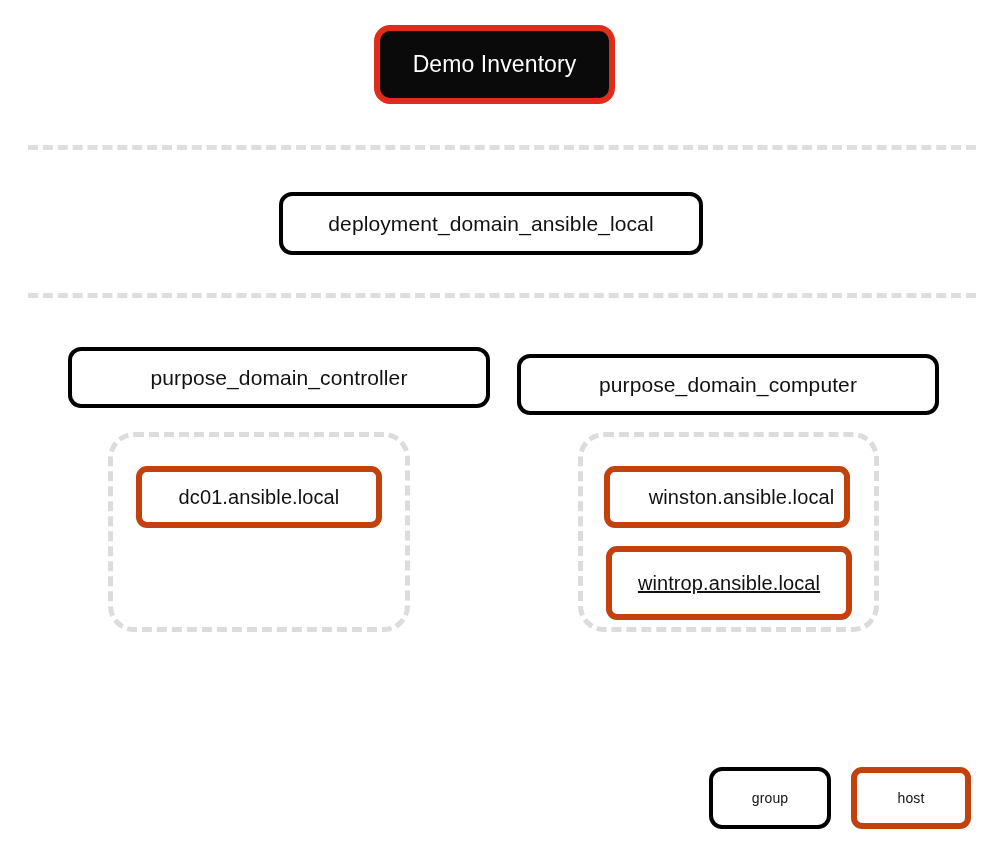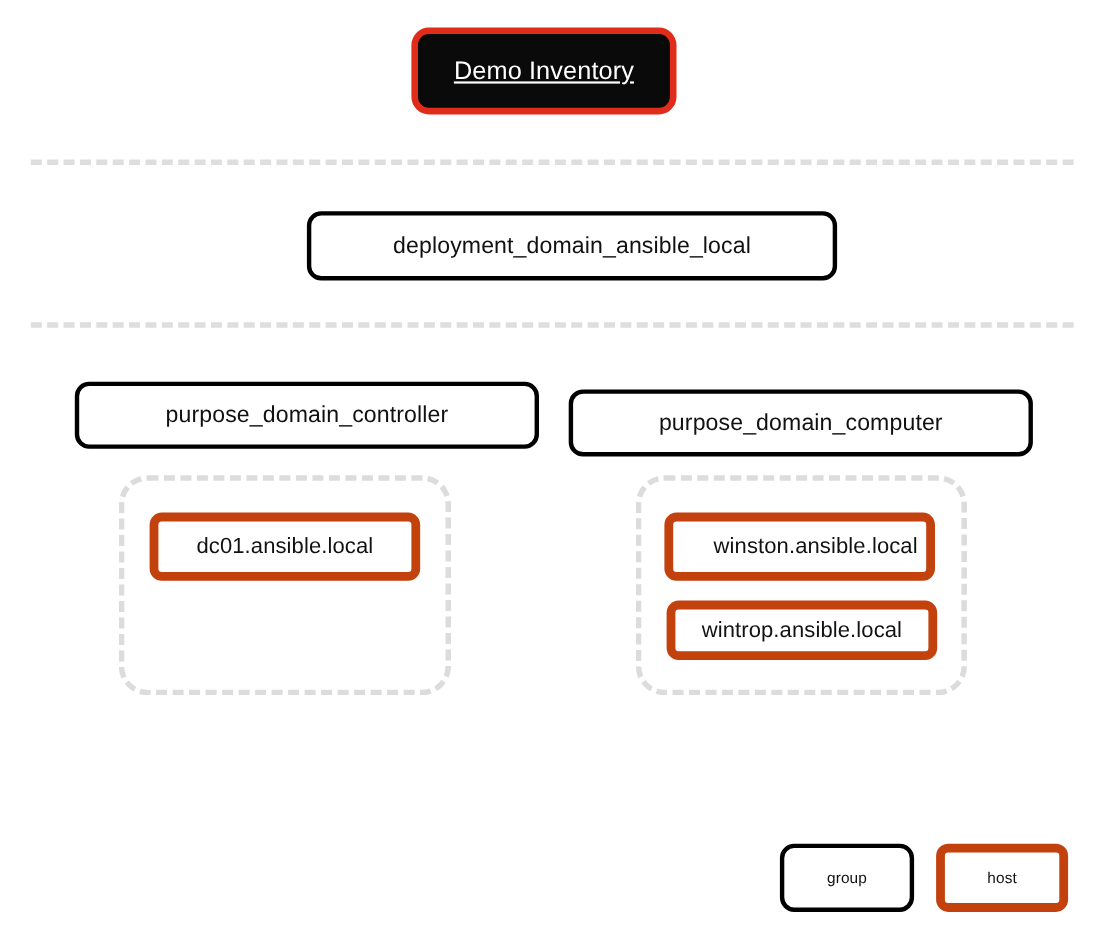--- a/index.html
+++ b/index.html
@@ -34,34 +34,33 @@
     letter-spacing: 0.1px;
   }
 
   
   .node.root {
     background: #0a0a0a;
     border: 6px solid #e02d1b;
     border-radius: 16px;
     color: #ffffff;
     font-size: 23px;
-    text-decoration: underline;
   }
 
   
   .node.group {
     border: 4px solid #000000;
     border-radius: 13px;
     color: #111111;
     font-size: 21px;
   }
 
   
   .node.host {
-    border: 8px solid #c2410c;
+    border: 6px solid #c2410c;
     border-radius: 11px;
     color: #111111;
     font-size: 20px;
   }
 
   
   .level-separator {
     position: absolute;
     height: 0;
     border-top: 5px dashed #dedede;
@@ -93,21 +92,21 @@
 <body>
 
 <div id="canvas">
 
   <div class="node root" style="left:374px; top:25px; width:241px; height:79px;">
     <span>Demo Inventory</span>
   </div>
 
   <div class="level-separator" style="left:28px; top:145px; width:948px;"></div>
 
-  <div class="node group" style="left:279px; top:192px; width:482px; height:63px;">
+  <div class="node group" style="left:279px; top:192px; width:424px; height:63px;">
     <span>deployment_domain_ansible_local</span>
   </div>
 
   <div class="level-separator" style="left:28px; top:293px; width:948px;"></div>
 
   <div class="node group" style="left:48px; top:347px; width:422px; height:61px;margin-left:20px;">
     <span>purpose_domain_controller</span>
   </div>
 
   <div class="node group" style="left:517px; top:354px; width:422px; height:61px;">
@@ -118,21 +117,21 @@
   </div>
   <div class="node host" style="left:136px; top:466px; width:246px; height:62px;">
     <span>dc01.ansible.local</span>
   </div>
 
   <div class="host-container" style="left:578px; top:432px; width:301px; height:200px;">
   </div>
   <div class="node host" style="left:604px; top:466px; width:246px; height:62px;padding-left:29px;">
     <span>winston.ansible.local</span>
   </div>
-  <div class="node host" style="left:606px; top:546px; width:246px; height:54px;">
+  <div class="node host" style="left:606px; top:546px; width:246px; height:74px;text-decoration:underline;">
     <span>wintrop.ansible.local</span>
   </div>
 
   <div class="legend">
     <div class="node group" style="left:9px; top:7px; width:122px; height:62px;">
       <span>group</span>
     </div>
     <div class="node host" style="left:151px; top:7px; width:120px; height:62px;">
       <span>host</span>
     </div>

